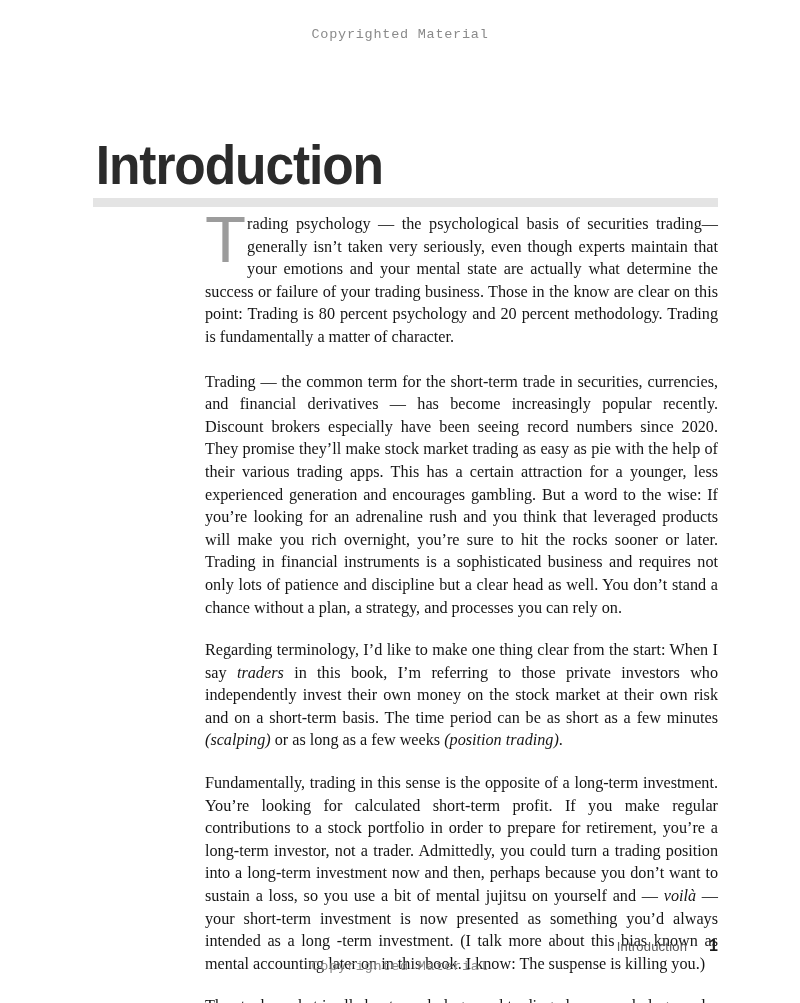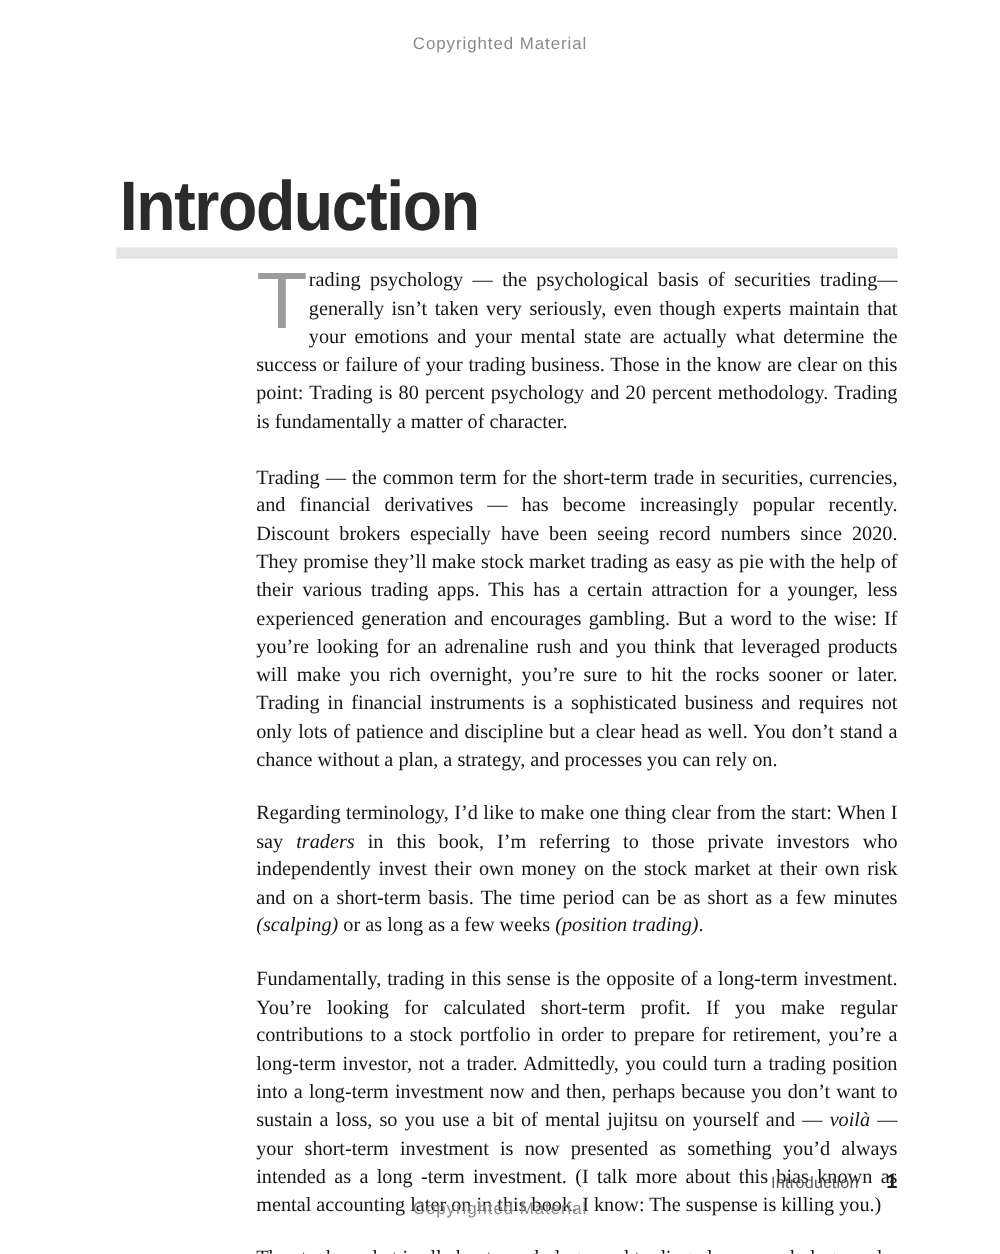--- a/index.html
+++ b/index.html
@@ -16,21 +16,21 @@
     color: #111111;
     overflow: hidden;
   }
 
   
   .copyright-mark {
     position: absolute;
     left: 0;
     width: 800px;
     text-align: center;
-    font-family: Liberation Sans, sans-serif;
+    font-family: Liberation Mono, monospace;
     font-size: 13.5px;
     letter-spacing: 0.75px;
     color: #8a8a8a;
     white-space: nowrap;
   }
   .copyright-top { top: 27px; }
   .copyright-bottom { top: 959px; }
 
   
   .chapter-head {

